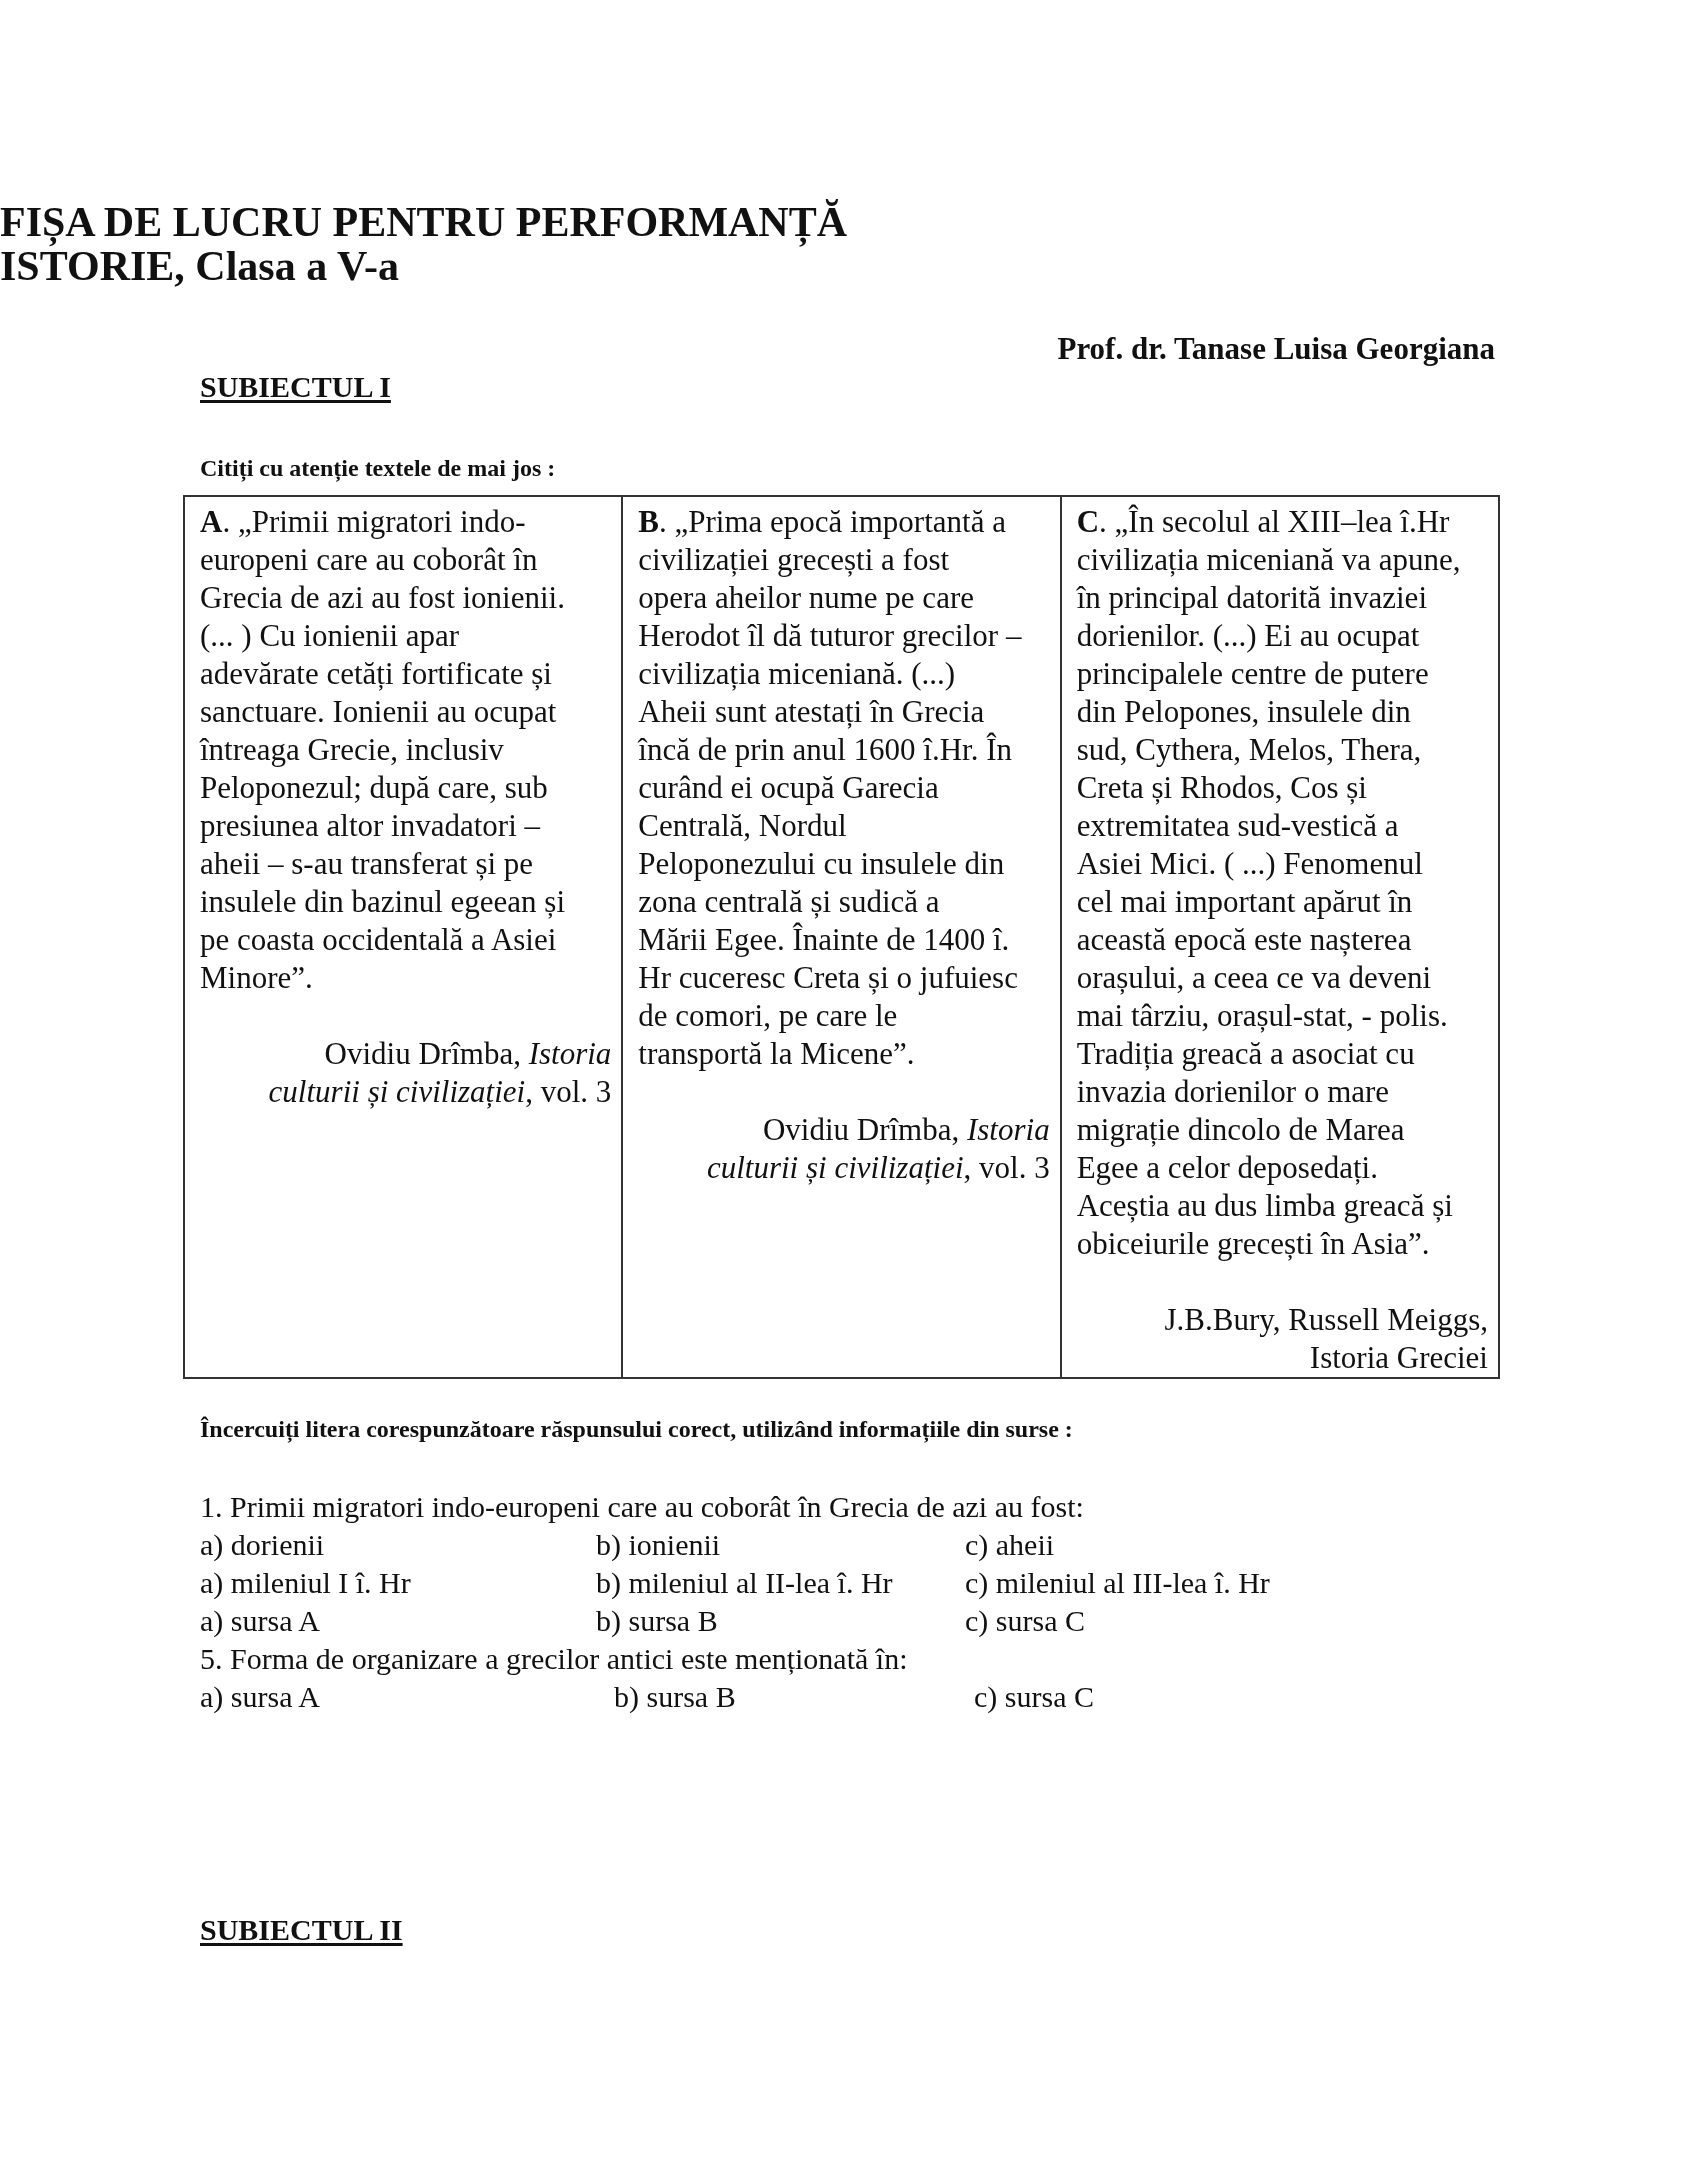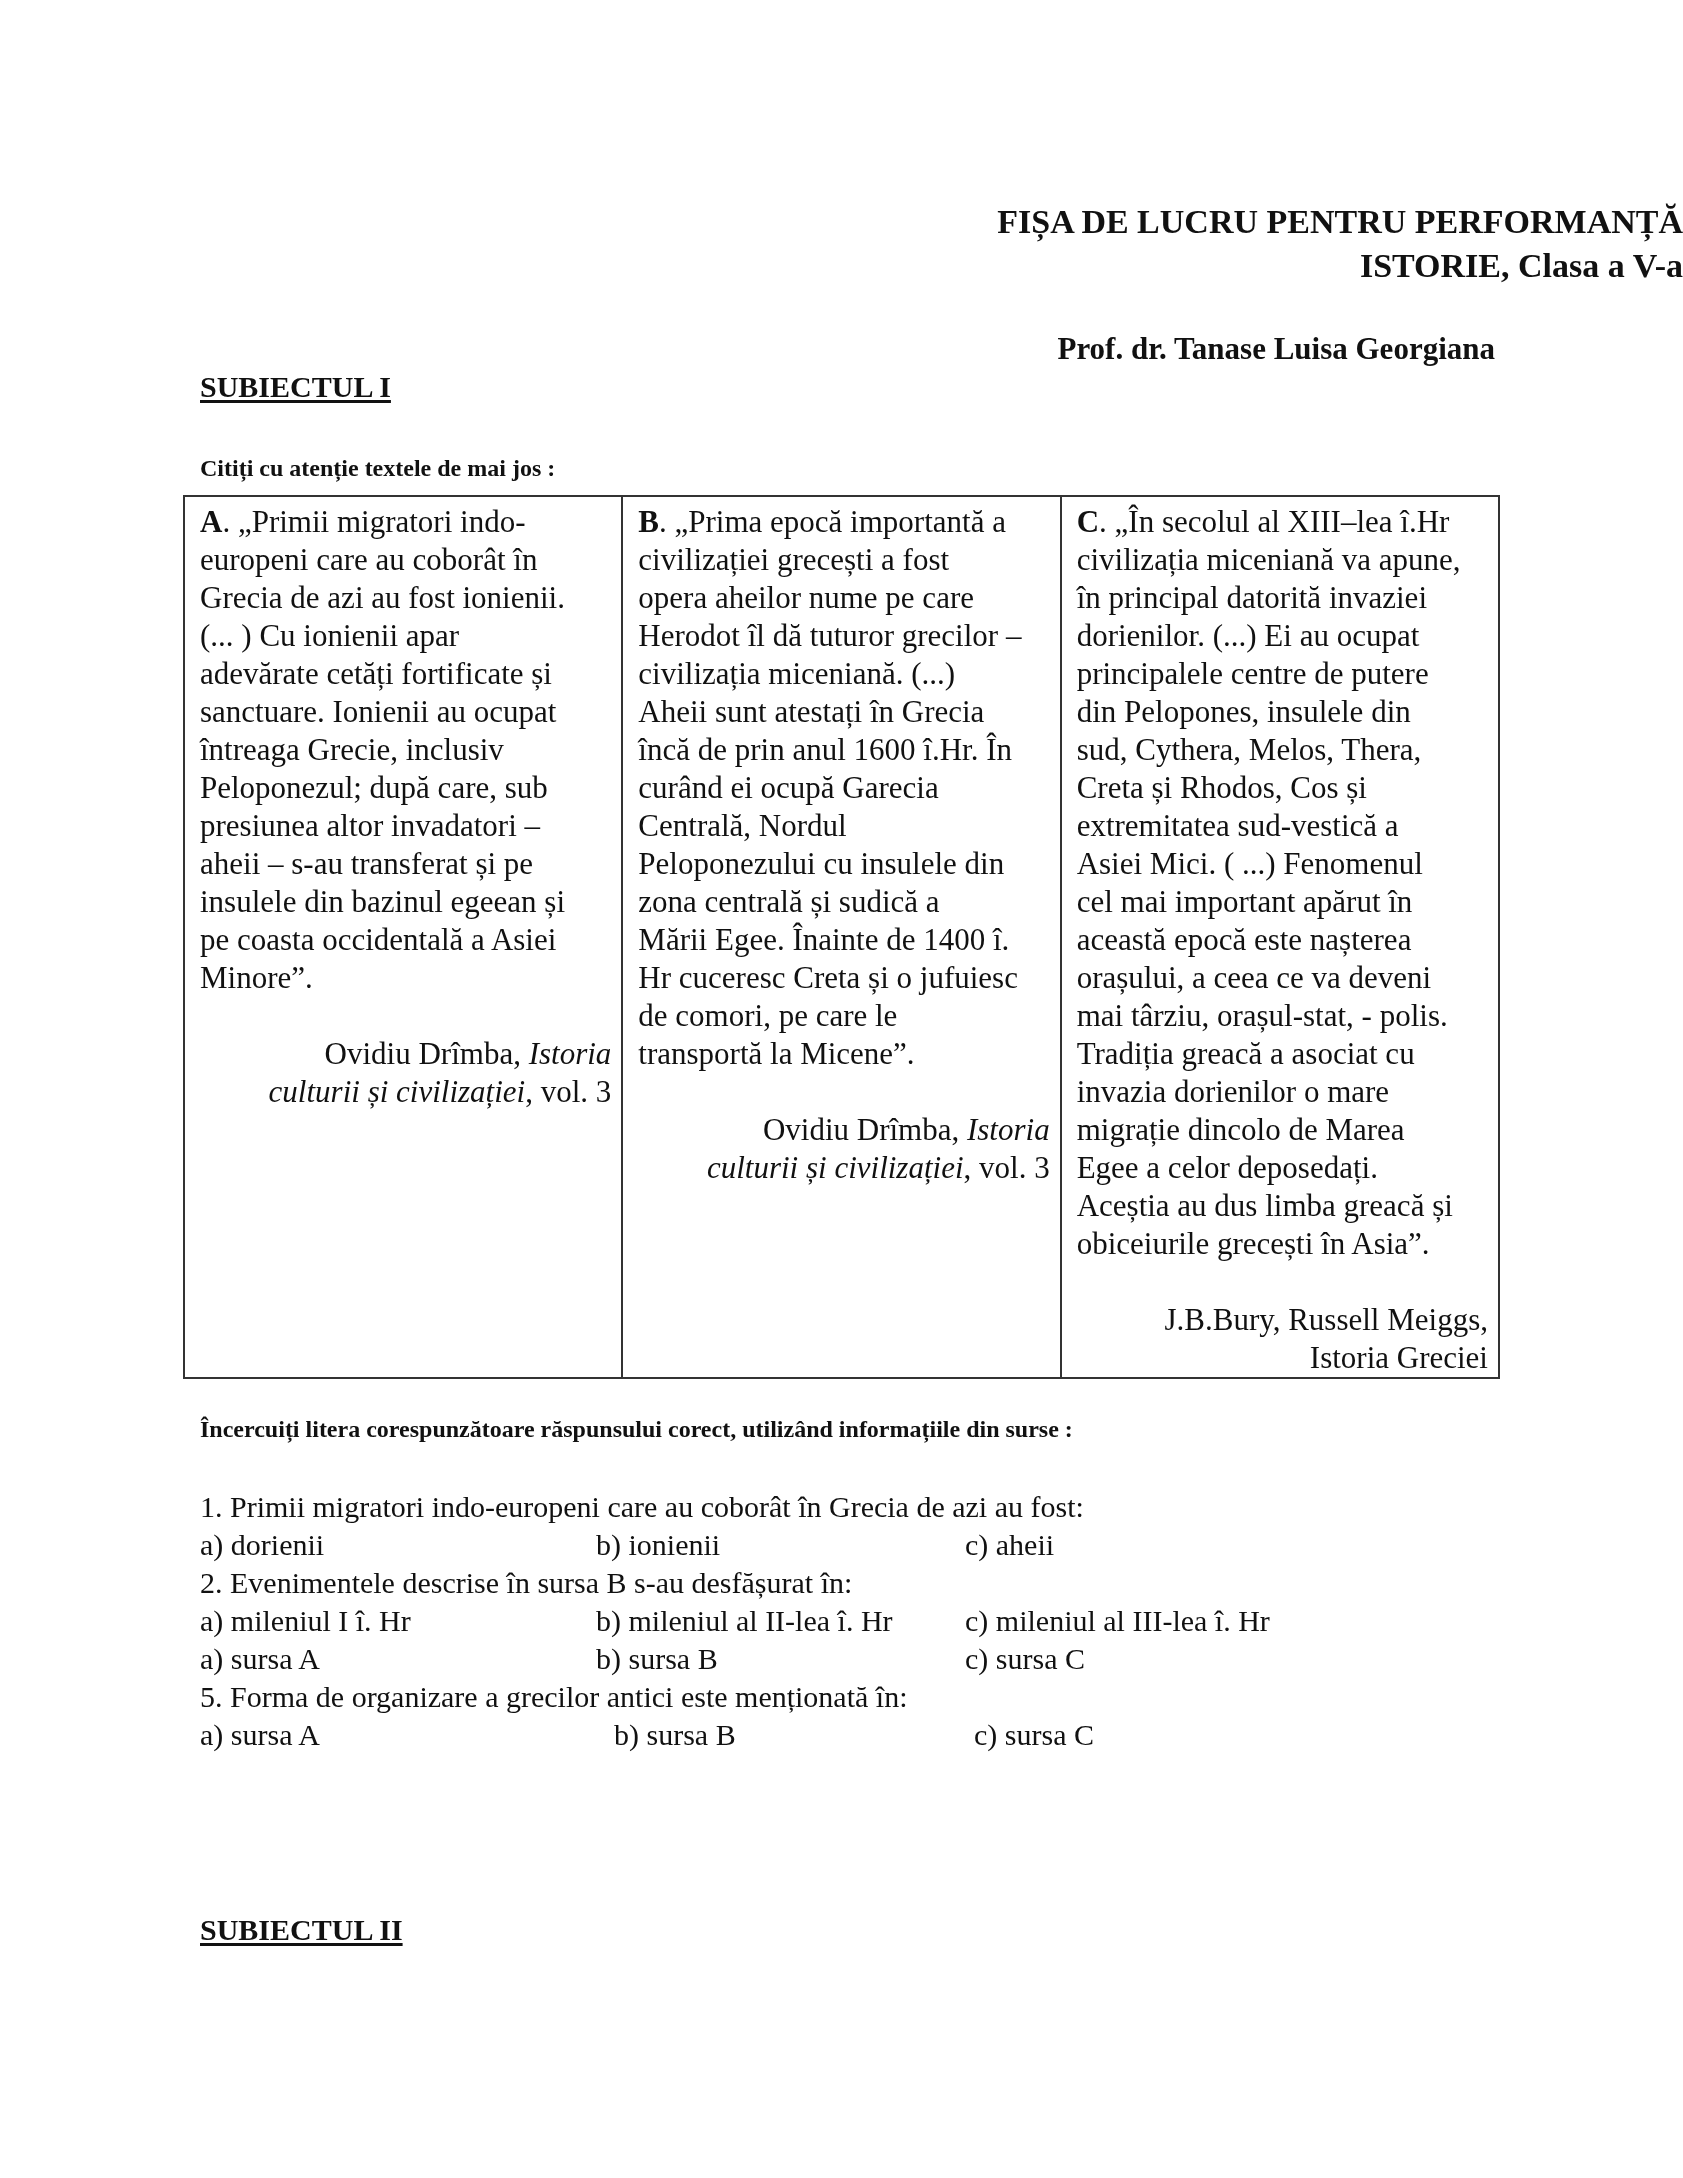--- a/index.html
+++ b/index.html
@@ -2,21 +2,21 @@
 <html><head>
   <meta charset="utf-8">
   <style>
     html, body { margin: 0; padding: 0; background: #ffffff; }
     body {
       width: 1683px; height: 2178px; position: relative; overflow: hidden;
       font-family: "Liberation Serif", "DejaVu Serif", serif; color: #111111;
     }
     .abs { position: absolute; }
     .title {
-      left: 0; width: 1683px; text-align: right; font-weight: bold; font-size: 34px;
+      left: 0; width: 1683px; text-align: left; font-weight: bold; font-size: 42px;
       line-height: 44px;
     }
     .t1 { top: 200px; }
     .t2 { top: 244px; }
     .author { right: 188px; top: 331px; font-weight: bold; font-size: 31px; }
     .subject {
       left: 200px; font-weight: bold; font-size: 30px; text-decoration: underline;
       text-underline-offset: 3px;
     }
     .s1 { top: 370px; }
@@ -122,21 +122,20 @@
 
 <div class="abs instr i2">Încercuiți litera corespunzătoare răspunsului corect, utilizând informațiile din surse :</div>
 
 <div class="abs questions">
   <div class="q-row">1. Primii migratori indo-europeni care au coborât în Grecia de azi au fost:</div>
   <div class="q-row">
     <span class="opt a" style="left:0">a) dorienii</span>
     <span class="opt" style="left:396px">b) ionienii</span>
     <span class="opt" style="left:765px">c) aheii</span>
   </div>
-  <div class="q-row">2. Evenimentele descrise în sursa B s-au desfășurat în:</div>
   <div class="q-row">
     <span class="opt a" style="left:0">a) mileniul I î. Hr</span>
     <span class="opt" style="left:396px">b) mileniul al II-lea î. Hr</span>
     <span class="opt" style="left:765px">c) mileniul al III-lea î. Hr</span>
   </div>
   <div class="q-row">
     <span class="opt a" style="left:0">a) sursa A</span>
     <span class="opt" style="left:396px">b) sursa B</span>
     <span class="opt" style="left:765px">c) sursa C</span>
   </div>

